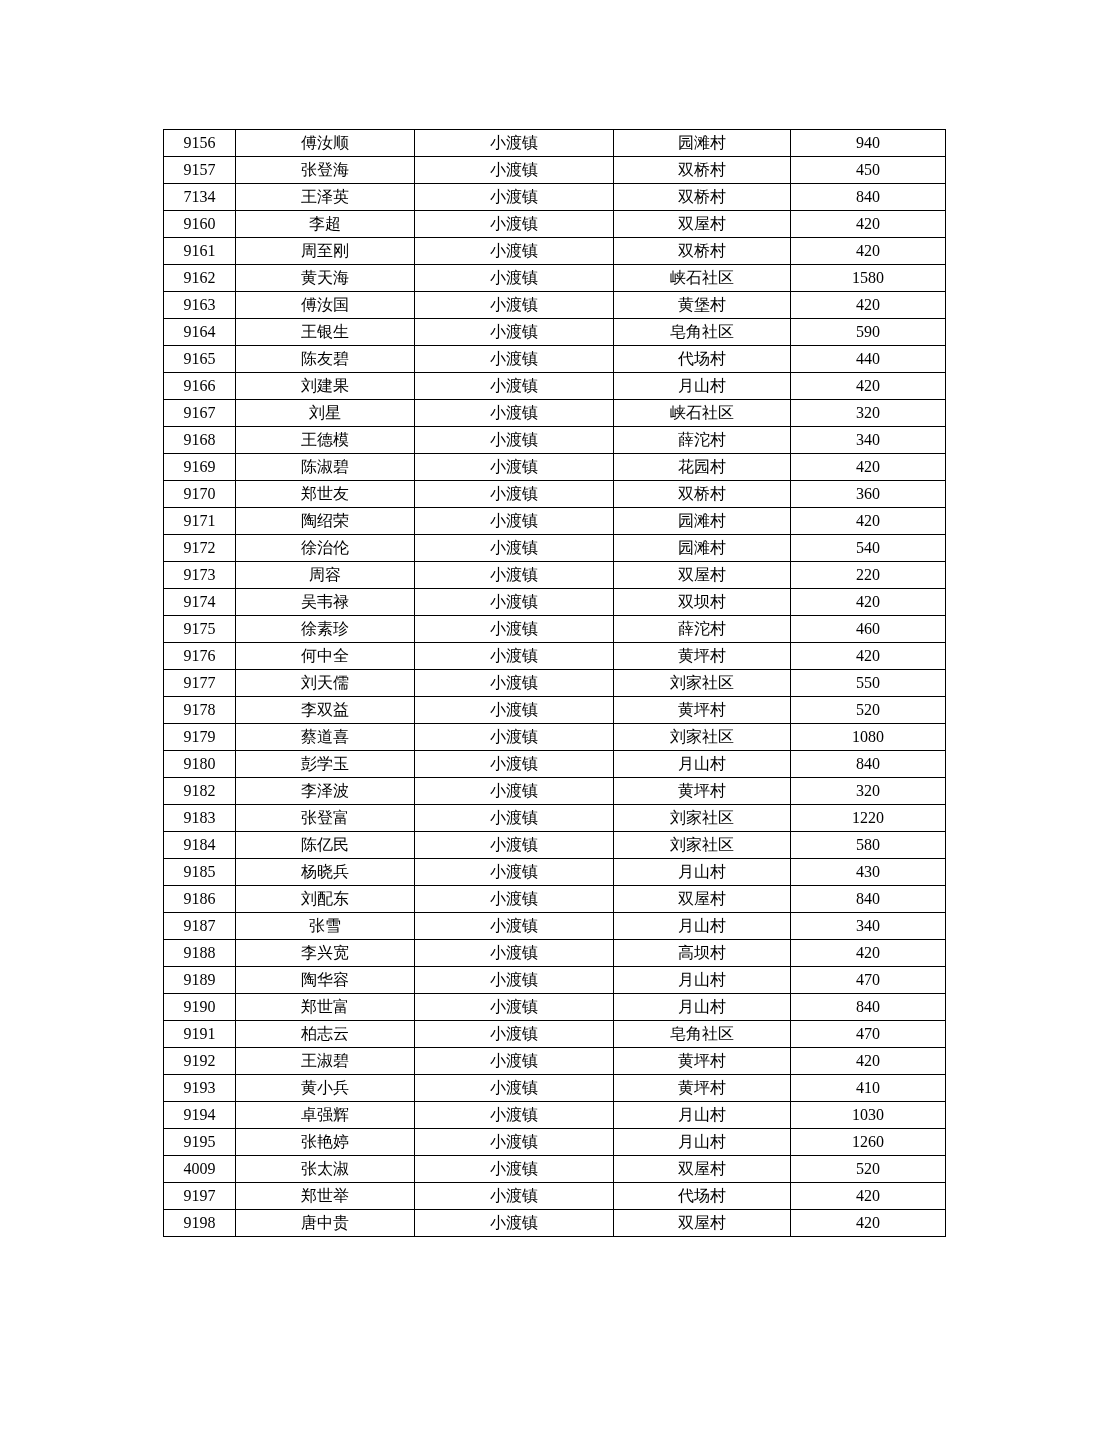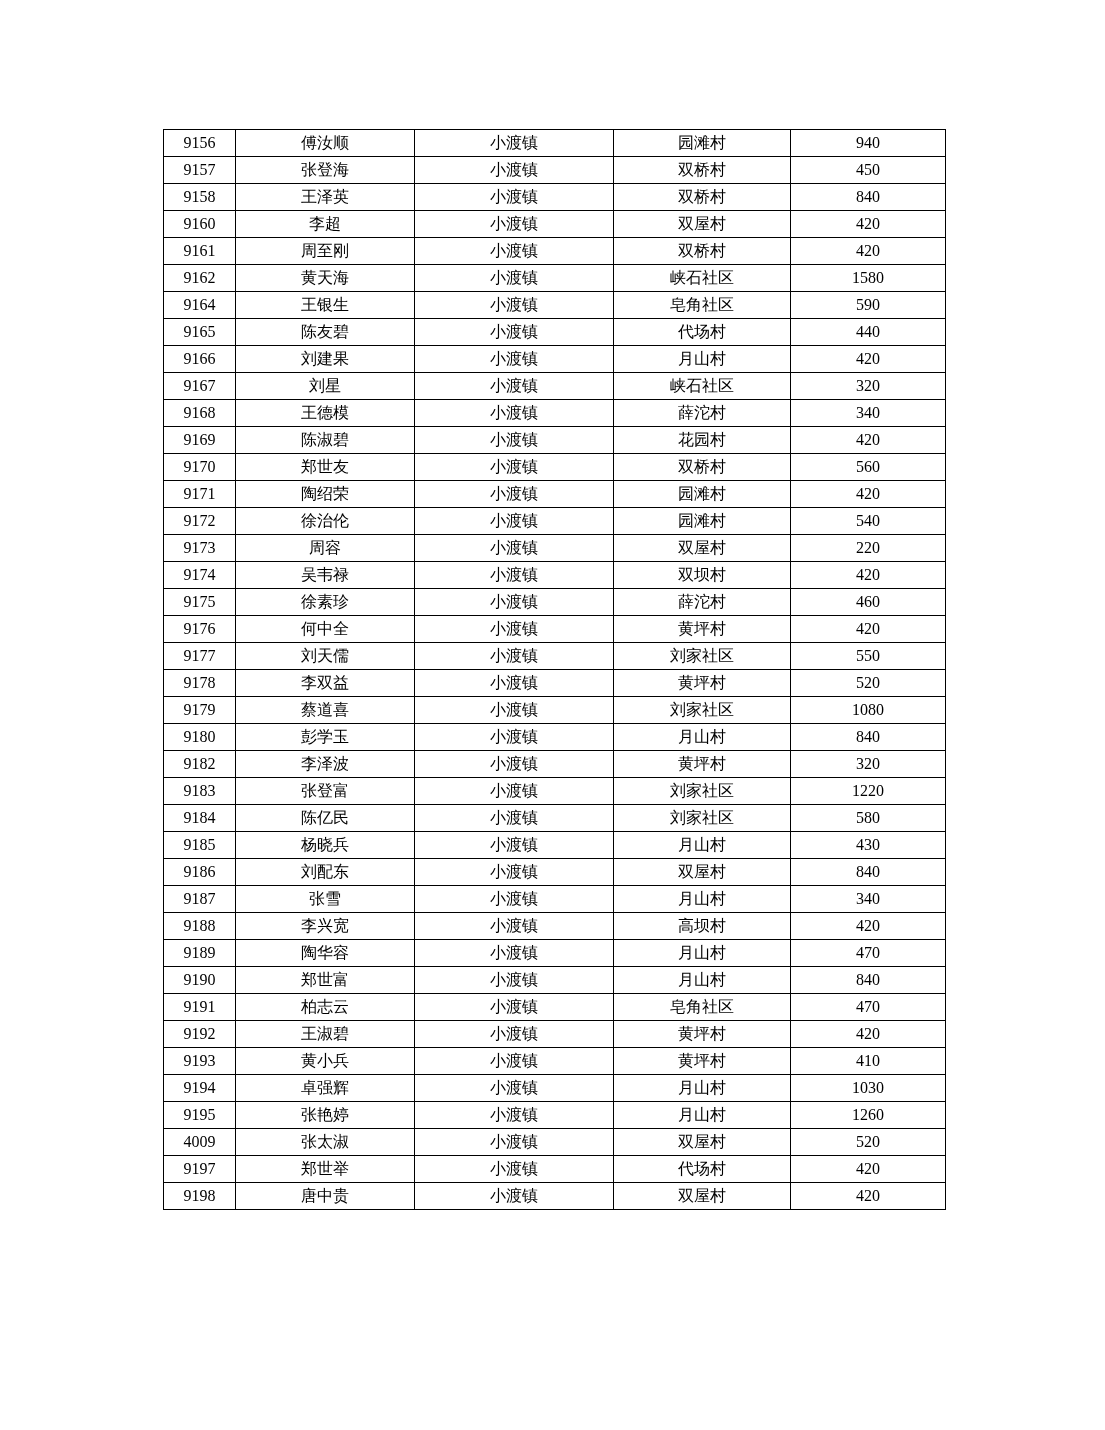--- a/index.html
+++ b/index.html
@@ -69,21 +69,21 @@
           <td>940</td>
         </tr>
         <tr>
           <td>9157</td>
           <td>张登海</td>
           <td>小渡镇</td>
           <td>双桥村</td>
           <td>450</td>
         </tr>
         <tr>
-          <td>9158</td>
+          <td>7134</td>
           <td>王泽英</td>
           <td>小渡镇</td>
           <td>双桥村</td>
           <td>840</td>
         </tr>
         <tr>
           <td>9160</td>
           <td>李超</td>
           <td>小渡镇</td>
           <td>双屋村</td>
@@ -97,20 +97,27 @@
           <td>420</td>
         </tr>
         <tr>
           <td>9162</td>
           <td>黄天海</td>
           <td>小渡镇</td>
           <td>峡石社区</td>
           <td>1580</td>
         </tr>
         <tr>
+          <td>9163</td>
+          <td>傅汝国</td>
+          <td>小渡镇</td>
+          <td>黄堡村</td>
+          <td>420</td>
+        </tr>
+        <tr>
           <td>9164</td>
           <td>王银生</td>
           <td>小渡镇</td>
           <td>皂角社区</td>
           <td>590</td>
         </tr>
         <tr>
           <td>9165</td>
           <td>陈友碧</td>
           <td>小渡镇</td>
@@ -143,21 +150,21 @@
           <td>陈淑碧</td>
           <td>小渡镇</td>
           <td>花园村</td>
           <td>420</td>
         </tr>
         <tr>
           <td>9170</td>
           <td>郑世友</td>
           <td>小渡镇</td>
           <td>双桥村</td>
-          <td>560</td>
+          <td>360</td>
         </tr>
         <tr>
           <td>9171</td>
           <td>陶绍荣</td>
           <td>小渡镇</td>
           <td>园滩村</td>
           <td>420</td>
         </tr>
         <tr>
           <td>9172</td>

